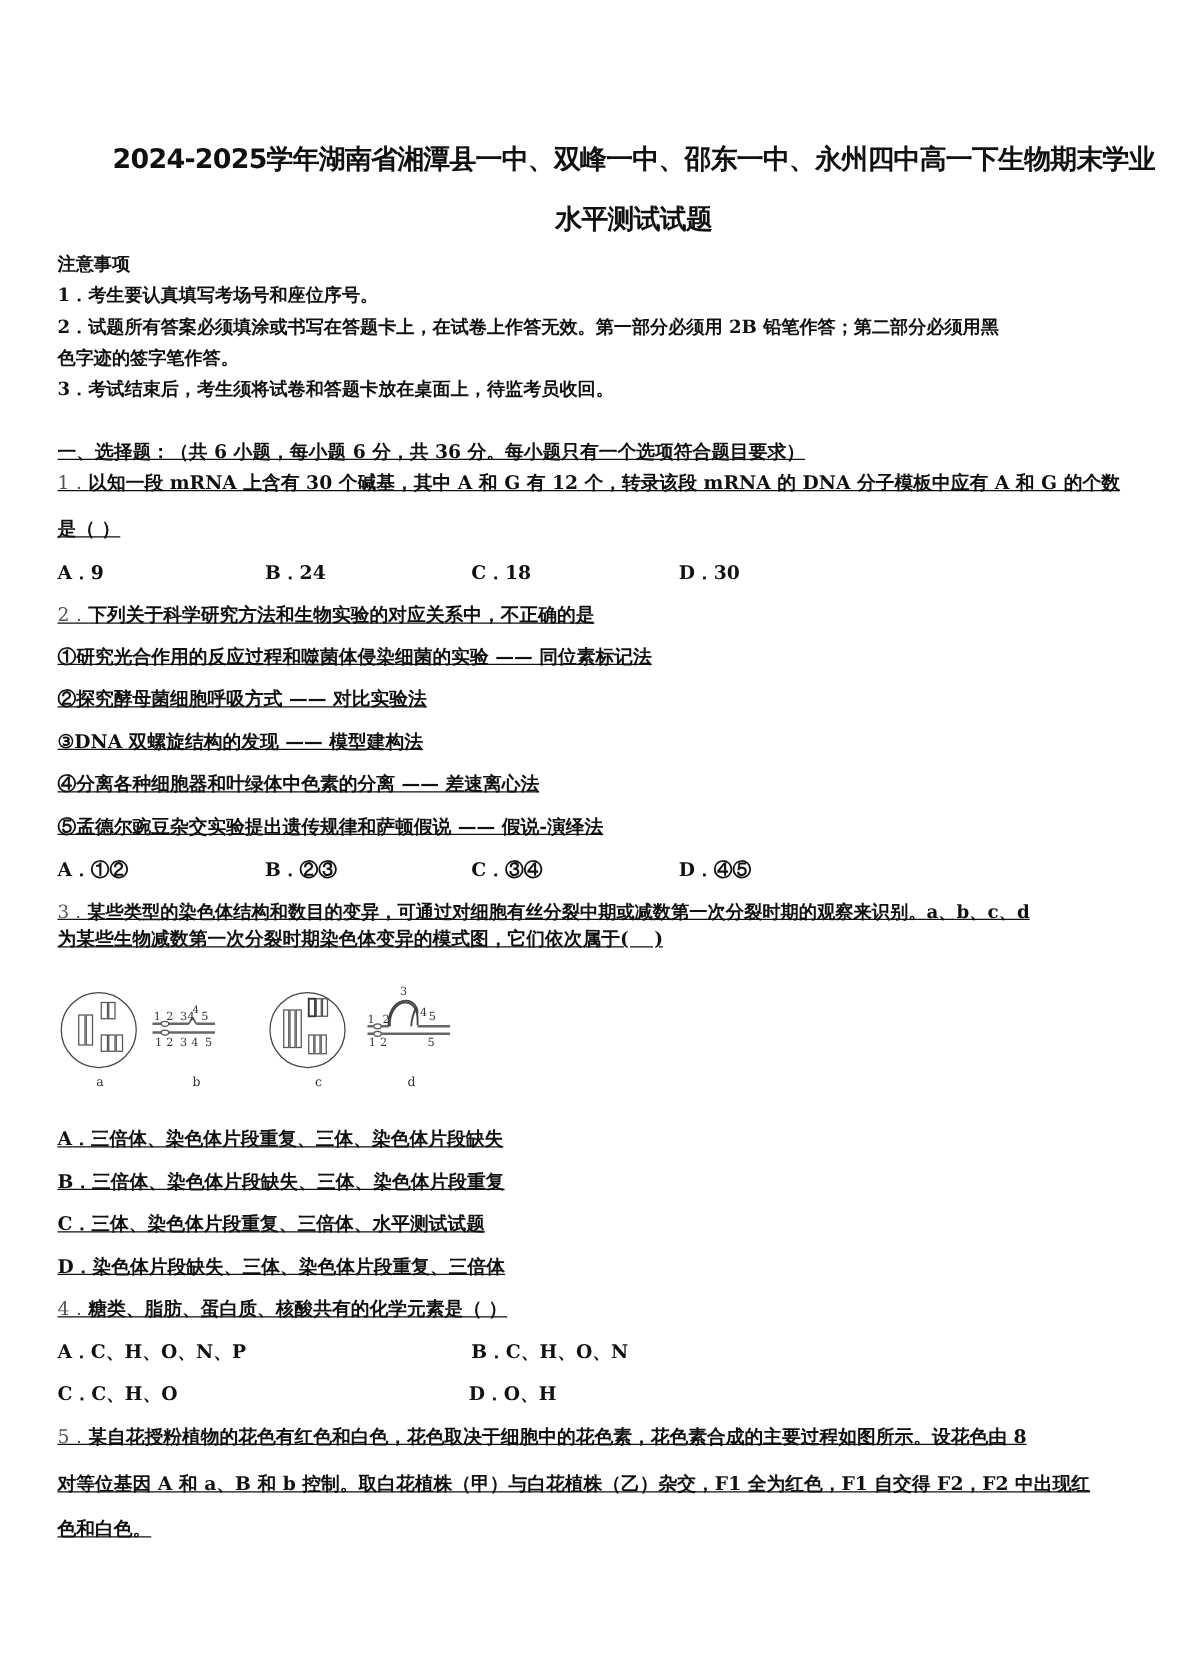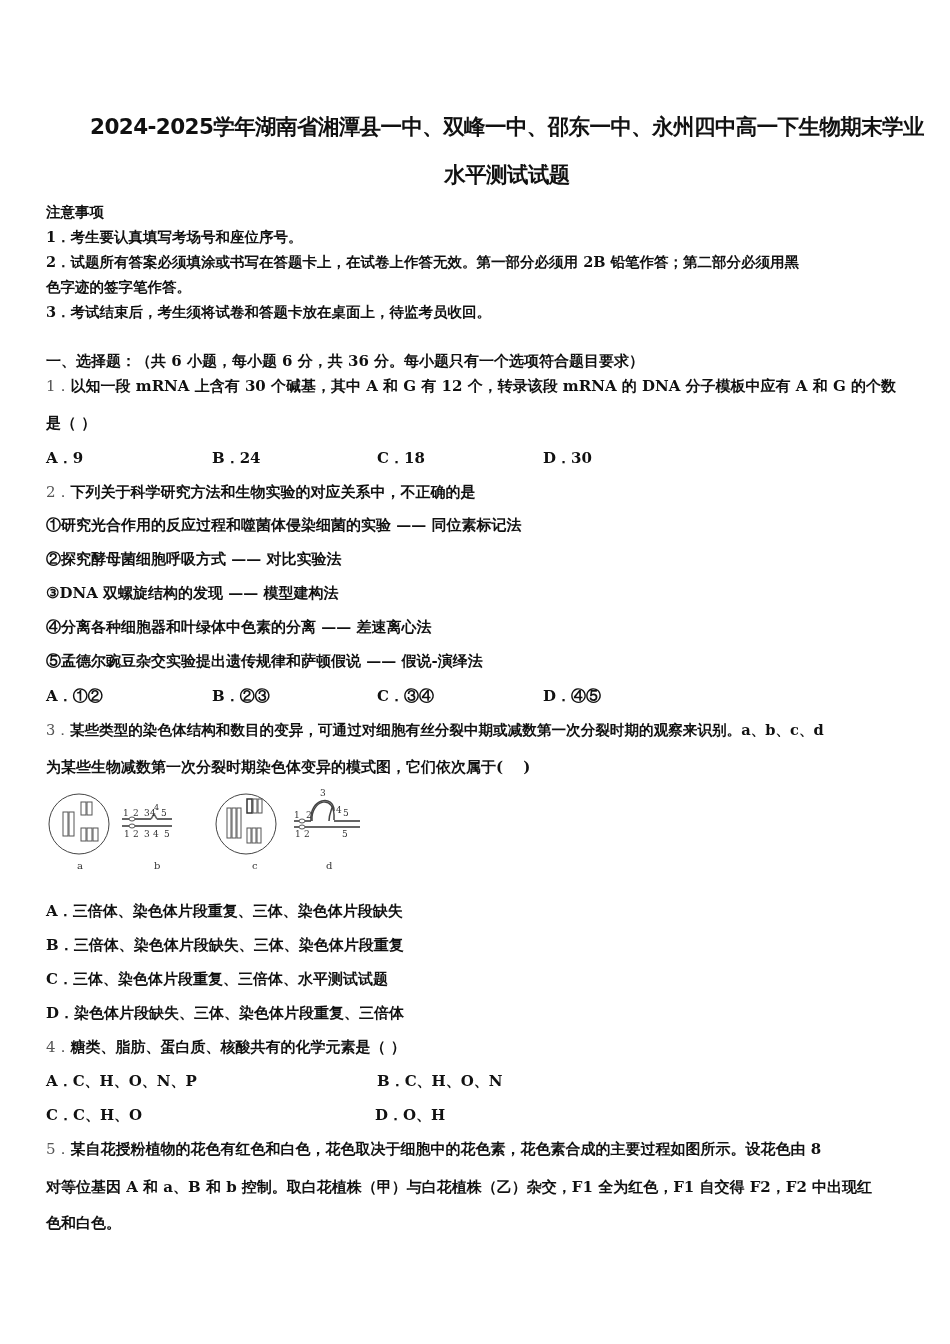--- a/index.html
+++ b/index.html
@@ -15,21 +15,21 @@
       color: #111;
       margin-left: 32px;
     }
     .t1 { top: 112px; }
     .t2 { top: 160px; }
     .line {
       position: absolute; left: 46px; font-size: 15px; line-height: 18px;
       white-space: nowrap; color: #111;
     }
     .notice { font-size: 14.5px; font-weight: bold; }
-    .q { font-weight: bold; font-size: 15px; }
+    .q { font-weight: bold; font-size: 15px; text-decoration: underline; }
     .qnum { font-weight: normal; color: #555; }
     .opt { position: absolute; font-weight: bold; font-size: 15px; white-space: nowrap; }
     .figure { position: absolute; left: 44px; top: 786px; width: 330px; height: 88px; }
     .figure svg { width: 330px; height: 88px; }
   </style>
 </head>
 <body>
 
 <div class="title t1">2024-2025学年湖南省湘潭县一中、双峰一中、邵东一中、永州四中高一下生物期末学业</div>
 <div class="title t2">水平测试试题</div>
@@ -60,21 +60,21 @@
 <div class="line q" style="top:618px">④分离各种细胞器和叶绿体中色素的分离 —— 差速离心法</div>
 <div class="line q" style="top:652px">⑤孟德尔豌豆杂交实验提出遗传规律和萨顿假说 —— 假说-演绎法</div>
 <div class="opt" style="left:46px;top:687px">A．①②</div>
 <div class="opt" style="left:212px;top:687px">B．②③</div>
 <div class="opt" style="left:377px;top:687px">C．③④</div>
 <div class="opt" style="left:543px;top:687px">D．④⑤</div>
 
 <div class="line q" style="top:721px;font-size:14.6px">
   <span class="qnum">3．</span><span>某些类型的染色体结构和数目的变异，可通过对细胞有丝分裂中期或减数第一次分裂时期的观察来识别。a、b、c、d</span>
 </div>
-<div class="line q" style="top:758px">为某些生物减数第一次分裂时期染色体变异的模式图，它们依次属于(　 )</div>
+<div class="line q" style="top:742px">为某些生物减数第一次分裂时期染色体变异的模式图，它们依次属于(　 )</div>
 
 <div class="figure">
   <svg viewBox="0 0 330 88" xmlns="http://www.w3.org/2000/svg" font-family="DejaVu Serif, serif" fill="none" stroke="#555" stroke-width="1">
 
     <g>
       <circle cx="35" cy="38" r="30" stroke="#444"></circle>
       <rect x="19" y="26" width="5" height="24"></rect>
         <rect x="25" y="26" width="5" height="24"></rect>
       <rect x="37" y="16" width="5" height="13"></rect>
         <rect x="43" y="16" width="5" height="13"></rect>

